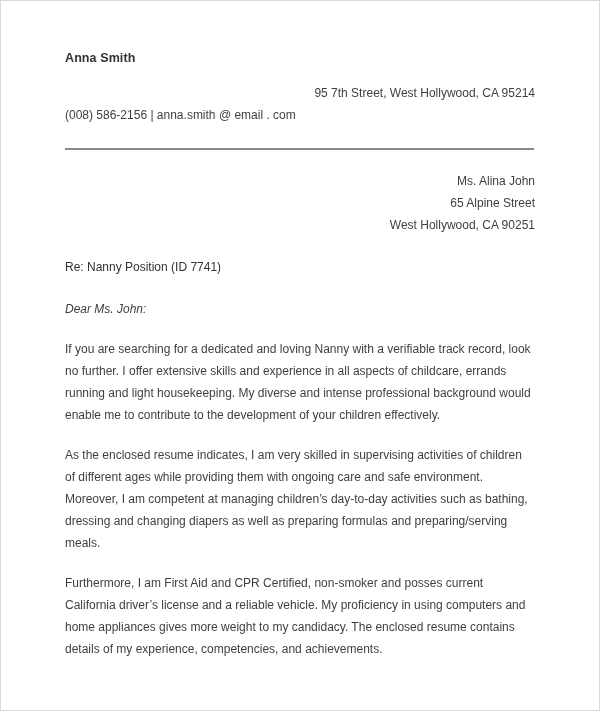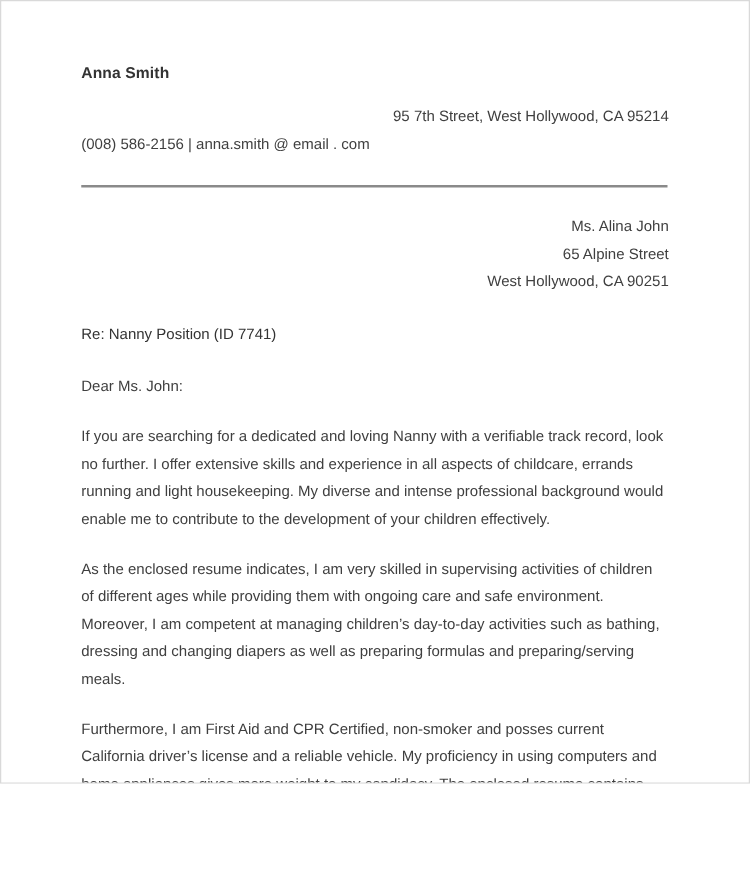--- a/index.html
+++ b/index.html
@@ -7,21 +7,21 @@
     margin: 0;
     padding: 0;
     background: #ffffff;
   }
   body {
     font-family: "Liberation Sans", sans-serif;
   }
   .page {
     position: relative;
     width: 600px;
-    height: 627px;
+    height: 711px;
     box-sizing: border-box;
     background: #ffffff;
     border: 1px solid #d9d9d9;
     overflow: hidden;
   }
   .doc-body {
     position: absolute;
     left: 64px;
     top: 0;
     width: 470px;
@@ -79,20 +79,21 @@
     line-height: 22px;
     margin: 0;
     padding-top: 20px;
   }
   .salutation {
     font-size: 12px;
     color: #3f3f3f;
     line-height: 22px;
     margin: 0;
     padding-top: 20px;
+    font-style: italic;
   }
   .body-paragraph {
     font-size: 12px;
     color: #3f3f3f;
     line-height: 22px;
     margin: 0;
     padding-top: 18px;
     text-align: left;
     width: 466px;
   }

